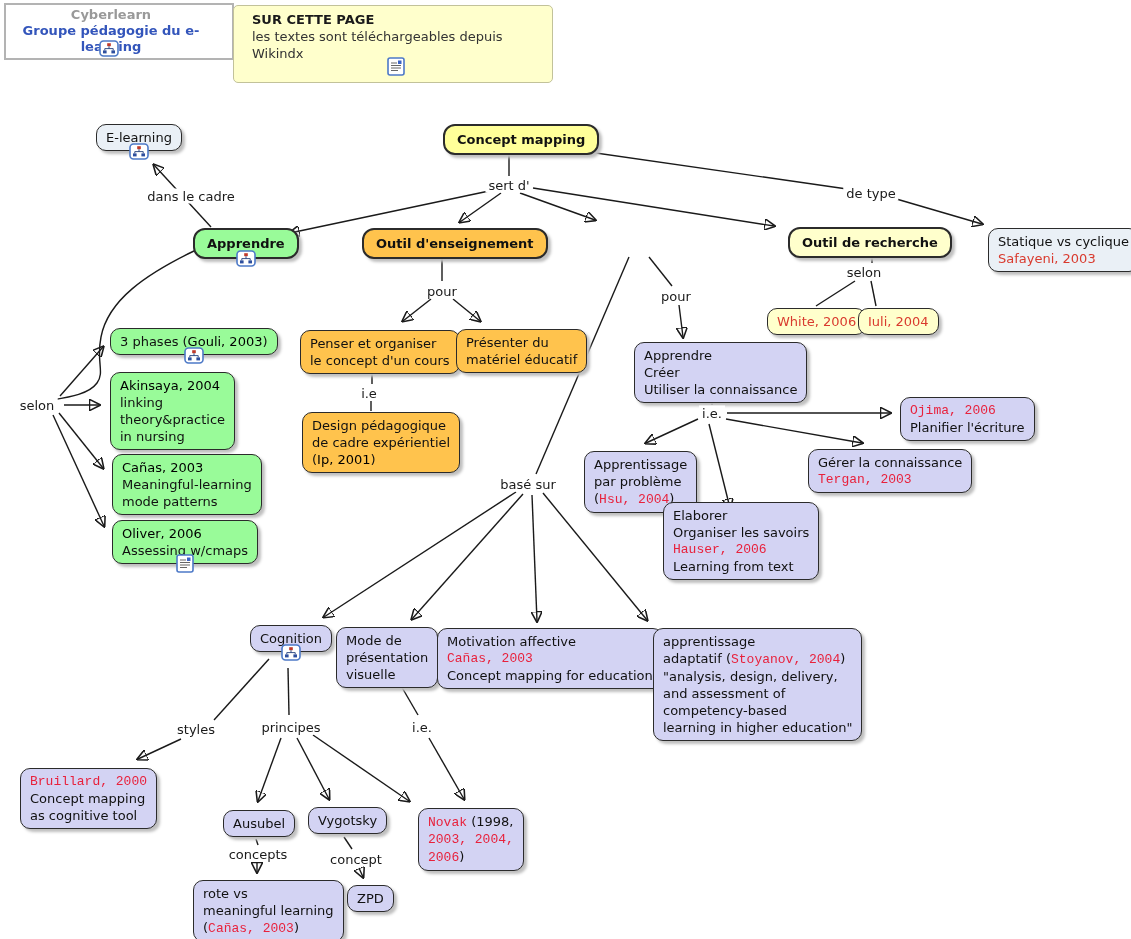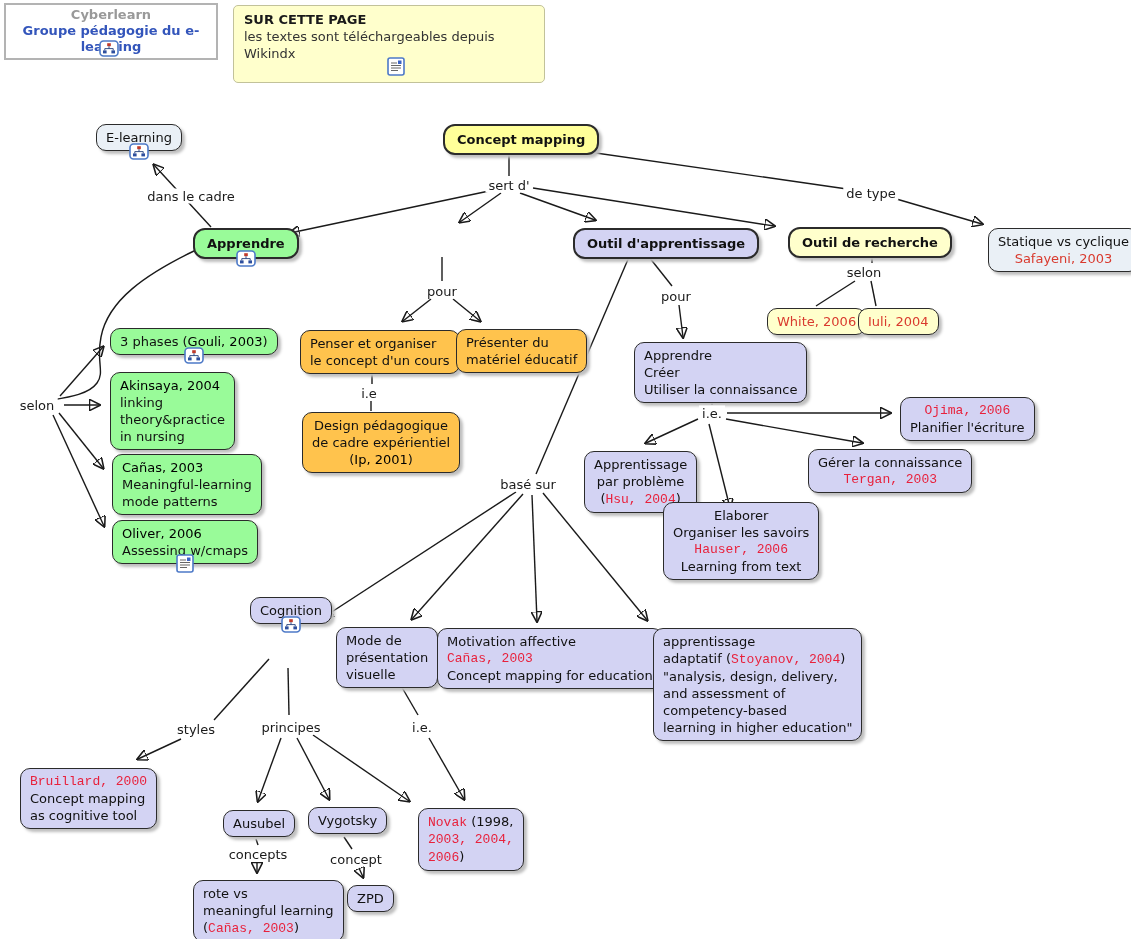--- a/index.html
+++ b/index.html
@@ -4,42 +4,42 @@
 <style>
   html,body{margin:0;padding:0;background:#fff;}
   #canvas{position:relative;width:1131px;height:939px;background:#ffffff;overflow:hidden;
           font-family:"DejaVu Sans",sans-serif;color:#111;}
   svg.wires{position:absolute;left:0;top:0;z-index:1;}
   svg.wires path{stroke:#1a1a1a;stroke-width:1.4;fill:none;}
   .node{position:absolute;z-index:2;border:1.6px solid #2b2b2b;border-radius:10px;
         padding:4px 9px;font-size:13px;line-height:17px;background:#fff;
         box-shadow:3px 3px 3px #bfbfbf;}
   .node .ln{display:block;white-space:nowrap;}
-  .center{text-align:center;}
+  .center{text-align:left;}
   .hdr{font-weight:bold;border-width:2.4px;border-radius:12px;padding:5px 12px;}
   .green{background:#99fb99;}
   .lav{background:#d3d3f3;}
   .orange{background:#ffc34d;}
   .yellow{background:#ffff99;}
   .pyel{background:#ffffcc;}
   .gblue{background:#eaf0f6;}
   .green .red,.orange .red{color:#000000;}
   .lav .red{color:#e8213c;font-family:Liberation Mono, monospace;}
   .pyel .red,.gblue .red{color:#d93a2e;}
   .lbl{position:absolute;z-index:2;transform:translate(-50%,-50%);background:#fff;
        padding:0 3px;font-size:13px;white-space:nowrap;color:#1a1a1a;}
   .icon{position:absolute;left:50%;bottom:-10px;transform:translateX(-50%);
         line-height:0;z-index:3;cursor:pointer;}
   .hdrbox{position:absolute;z-index:2;}
   #cyberlearn-box{left:4px;top:3px;width:210px;border:2px solid #b3b3b3;background:#fff;
-        text-align:center;padding:2px 0 3px 0;font-size:13px;line-height:16px;font-weight:bold;}
+        text-align:center;padding:2px 16px 3px 0;font-size:13px;line-height:16px;font-weight:bold;}
   #cyberlearn-box .t1{color:#999999;display:block;}
   #cyberlearn-box .t2{color:#3355bb;display:block;cursor:pointer;}
   #note-box{left:233px;top:5px;width:290px;background:#ffffcc;border:1px solid #c2c29a;
-        border-radius:5px;padding:5px 10px 20px 10px;font-size:13px;line-height:17px;}
+        border-radius:5px;padding:5px 10px 20px 18px;font-size:13px;line-height:17px;}
   #note-box .t1{font-weight:bold;display:block;color:#1a1a1a;}
   #note-box .t2{display:block;color:#333;}
   .abs-icon{position:absolute;z-index:3;line-height:0;cursor:pointer;}
 </style>
 </head>
 <body>
 
 <div id="canvas">
 
   <svg class="wires" width="1131" height="939">
@@ -140,24 +140,24 @@
     <span class="ln">Apprendre</span>
     <span class="icon"><svg width="20" height="17" viewBox="0 0 20 17">
           <rect x="1" y="1" width="18" height="15" rx="3.5" fill="#fff" stroke="#4d79c7" stroke-width="1.6"></rect>
           <rect x="8.2" y="3.2" width="3.6" height="3" fill="#c03a2b"></rect>
           <path d="M10,6.2 L10,8.6 M5.8,8.6 L14.2,8.6 M5.8,8.6 L5.8,10.4 M14.2,8.6 L14.2,10.4" stroke="#1f3d7a" stroke-width="0.9"></path>
           <rect x="4" y="10.4" width="3.6" height="3" fill="#2e4f9e"></rect>
           <rect x="12.4" y="10.4" width="3.6" height="3" fill="#2e4f9e"></rect>
         </svg></span>
   </div>
 
-
-  <div class="node lav hdr center" style="left:573px;top:228px">
-    <span class="ln">Outil d'apprentissage</span>
-  </div>
+  <div class="node orange hdr center" style="left:362px;top:228px">
+    <span class="ln">Outil d'enseignement</span>
+  </div>
+
 
   <div class="node pyel hdr center" style="left:788px;top:227px">
     <span class="ln">Outil de recherche</span>
   </div>
 
   <div class="node gblue center" style="left:988px;top:228px">
     <span class="ln">Statique vs cyclique</span>
     <span class="ln red">Safayeni, 2003</span>
   </div>
 
@@ -241,21 +241,21 @@
     <span class="ln red">Tergan, 2003</span>
   </div>
 
   <div class="node lav center" style="left:663px;top:502px">
     <span class="ln">Elaborer</span>
     <span class="ln">Organiser les savoirs</span>
     <span class="ln red">Hauser, 2006</span>
     <span class="ln">Learning from text</span>
   </div>
 
-  <div class="node lav center" style="left:250px;top:597px">
+  <div class="node lav center" style="left:250px;top:625px">
     <span class="ln">Cognition</span>
     <span class="icon"><svg width="20" height="17" viewBox="0 0 20 17">
           <rect x="1" y="1" width="18" height="15" rx="3.5" fill="#fff" stroke="#4d79c7" stroke-width="1.6"></rect>
           <rect x="8.2" y="3.2" width="3.6" height="3" fill="#c03a2b"></rect>
           <path d="M10,6.2 L10,8.6 M5.8,8.6 L14.2,8.6 M5.8,8.6 L5.8,10.4 M14.2,8.6 L14.2,10.4" stroke="#1f3d7a" stroke-width="0.9"></path>
           <rect x="4" y="10.4" width="3.6" height="3" fill="#2e4f9e"></rect>
           <rect x="12.4" y="10.4" width="3.6" height="3" fill="#2e4f9e"></rect>
         </svg></span>
   </div>
 

